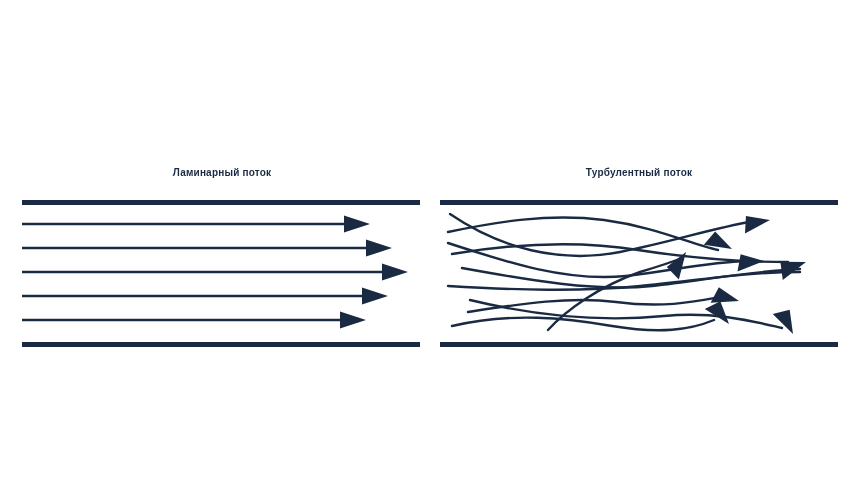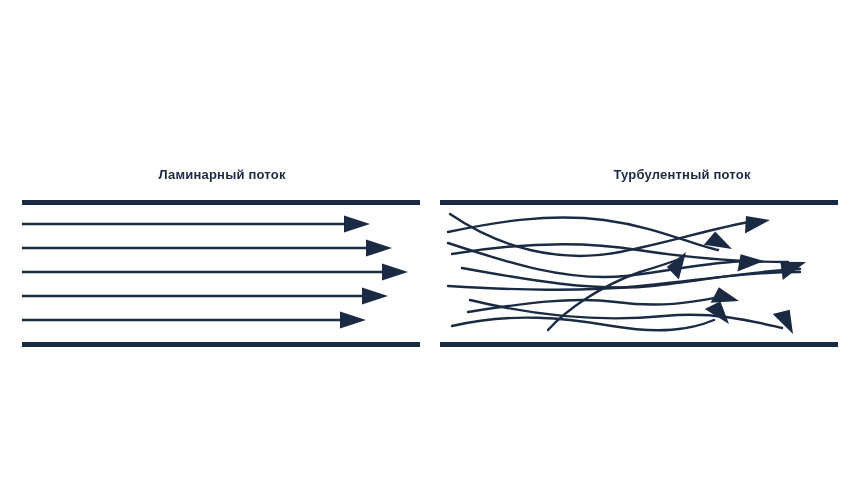--- a/index.html
+++ b/index.html
@@ -17,30 +17,30 @@
   #figure {
     position: absolute;
     left: 0;
     top: 0;
     width: 860px;
     height: 480px;
   }
   .panel-title {
     position: absolute;
     font-family: "Liberation Sans", sans-serif;
-    font-size: 13px;
+    font-size: 10px;
     font-weight: bold;
     color: #1b2a43;
     letter-spacing: 0.2px;
     white-space: nowrap;
     text-align: left;
     transform: translateX(-50%);
   }
   #title-laminar { left: 222px; top: 167px; }
-  #title-turbulent { left: 639px; top: 167px; margin-left: 43px; }
+  #title-turbulent { left: 639px; top: 167px; }
 </style>
 </head>
 <body>
 
 <svg id="figure" viewBox="0 0 860 480" xmlns="http://www.w3.org/2000/svg">
 
   <g>
 
     <line x1="22" y1="202.5" x2="420" y2="202.5" stroke="#1b2a43" stroke-width="5" stroke-linecap="butt"></line>
     <line x1="22" y1="344.5" x2="420" y2="344.5" stroke="#1b2a43" stroke-width="5" stroke-linecap="butt"></line>

